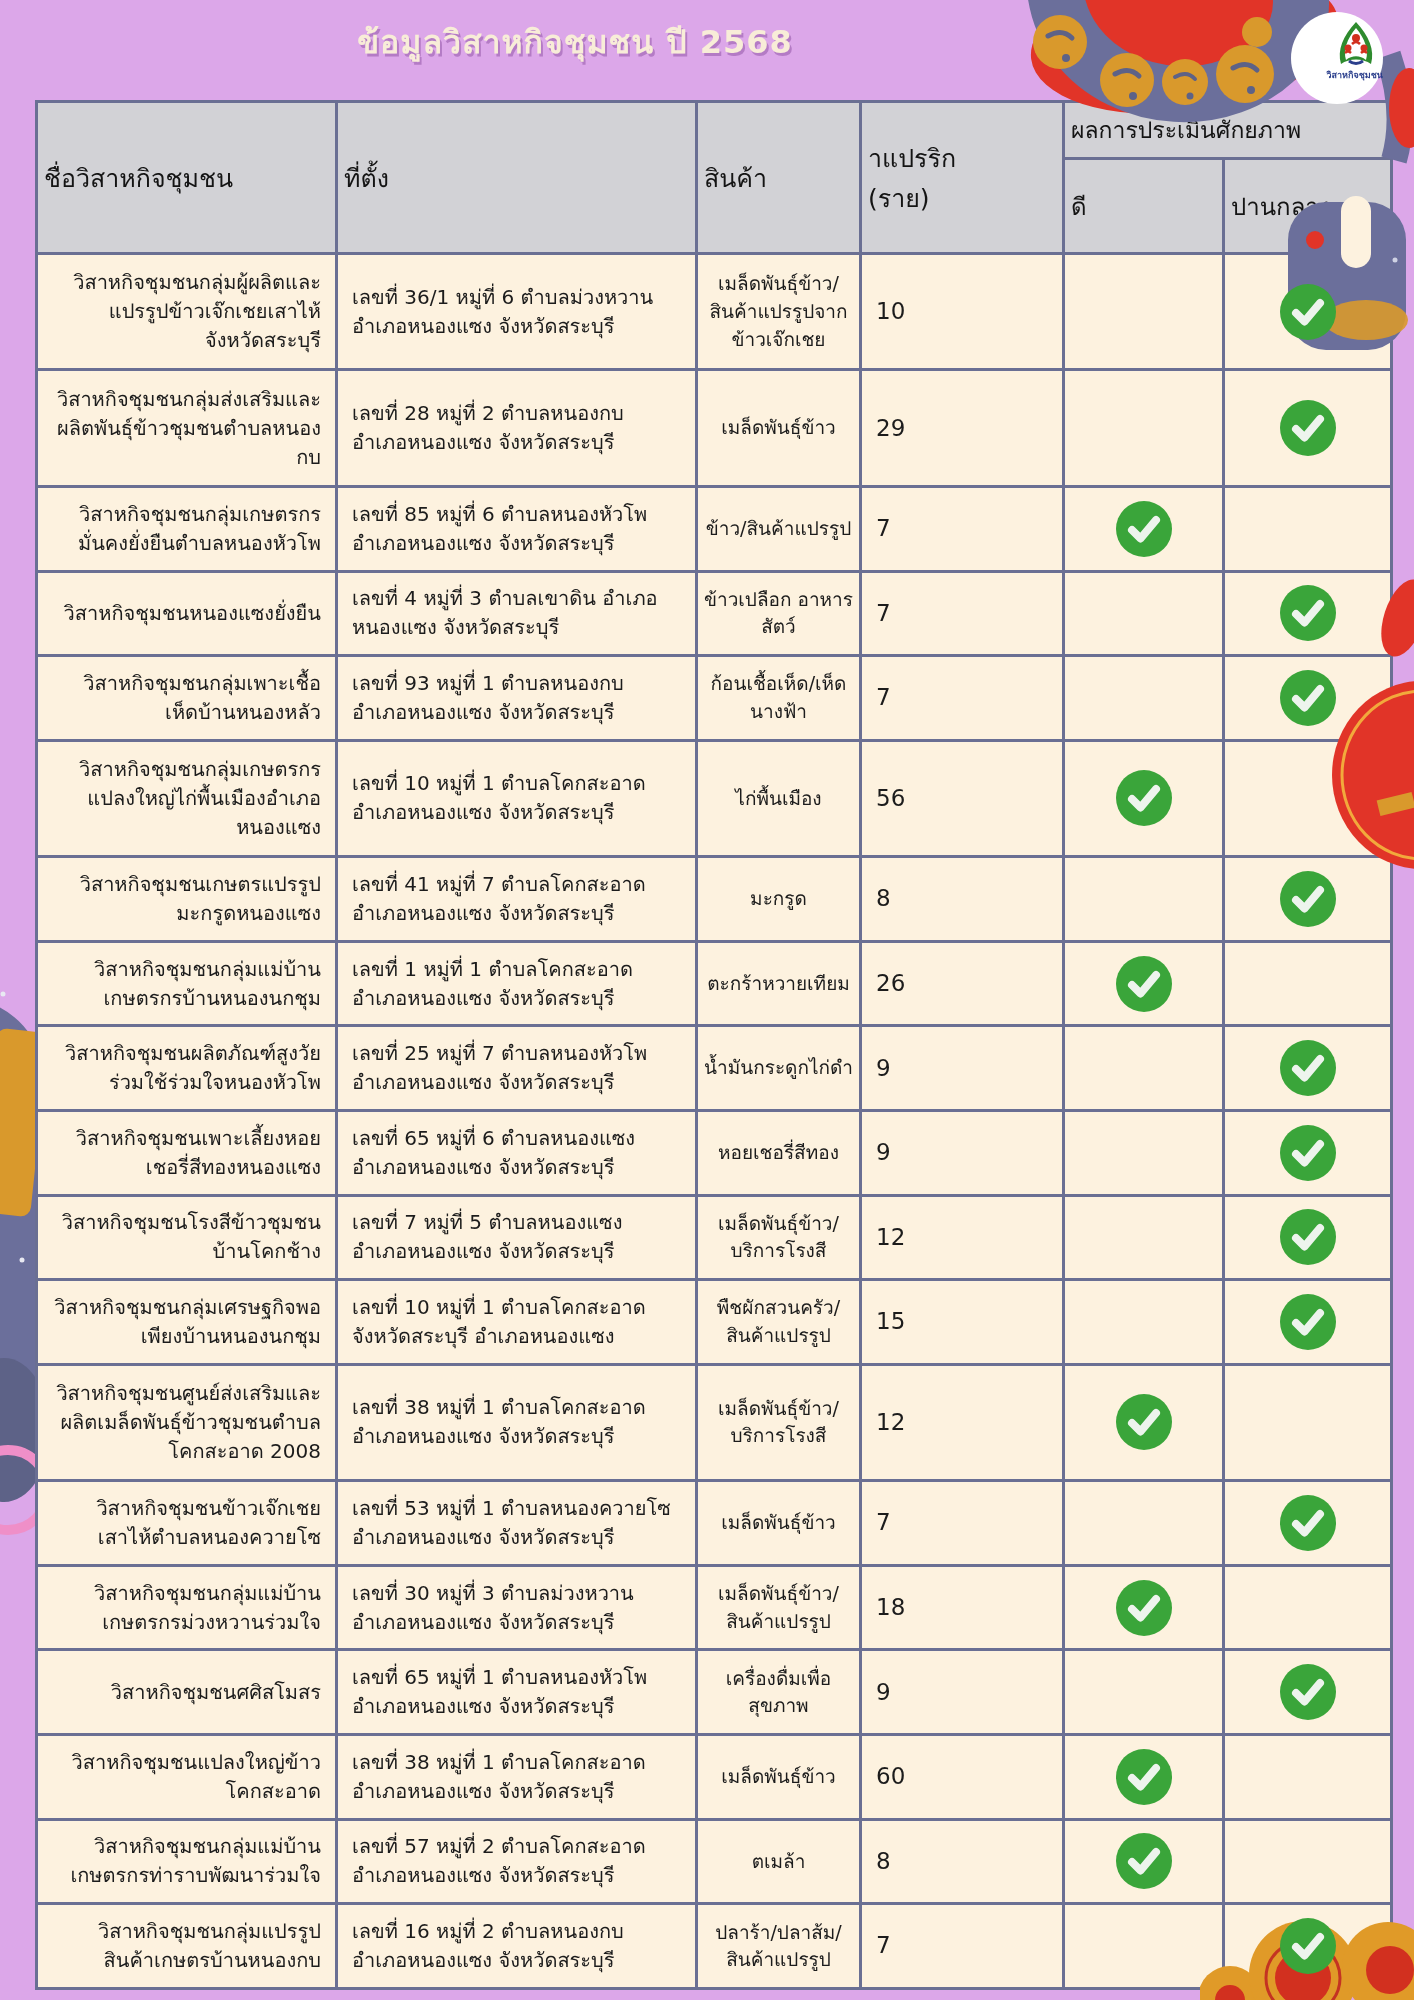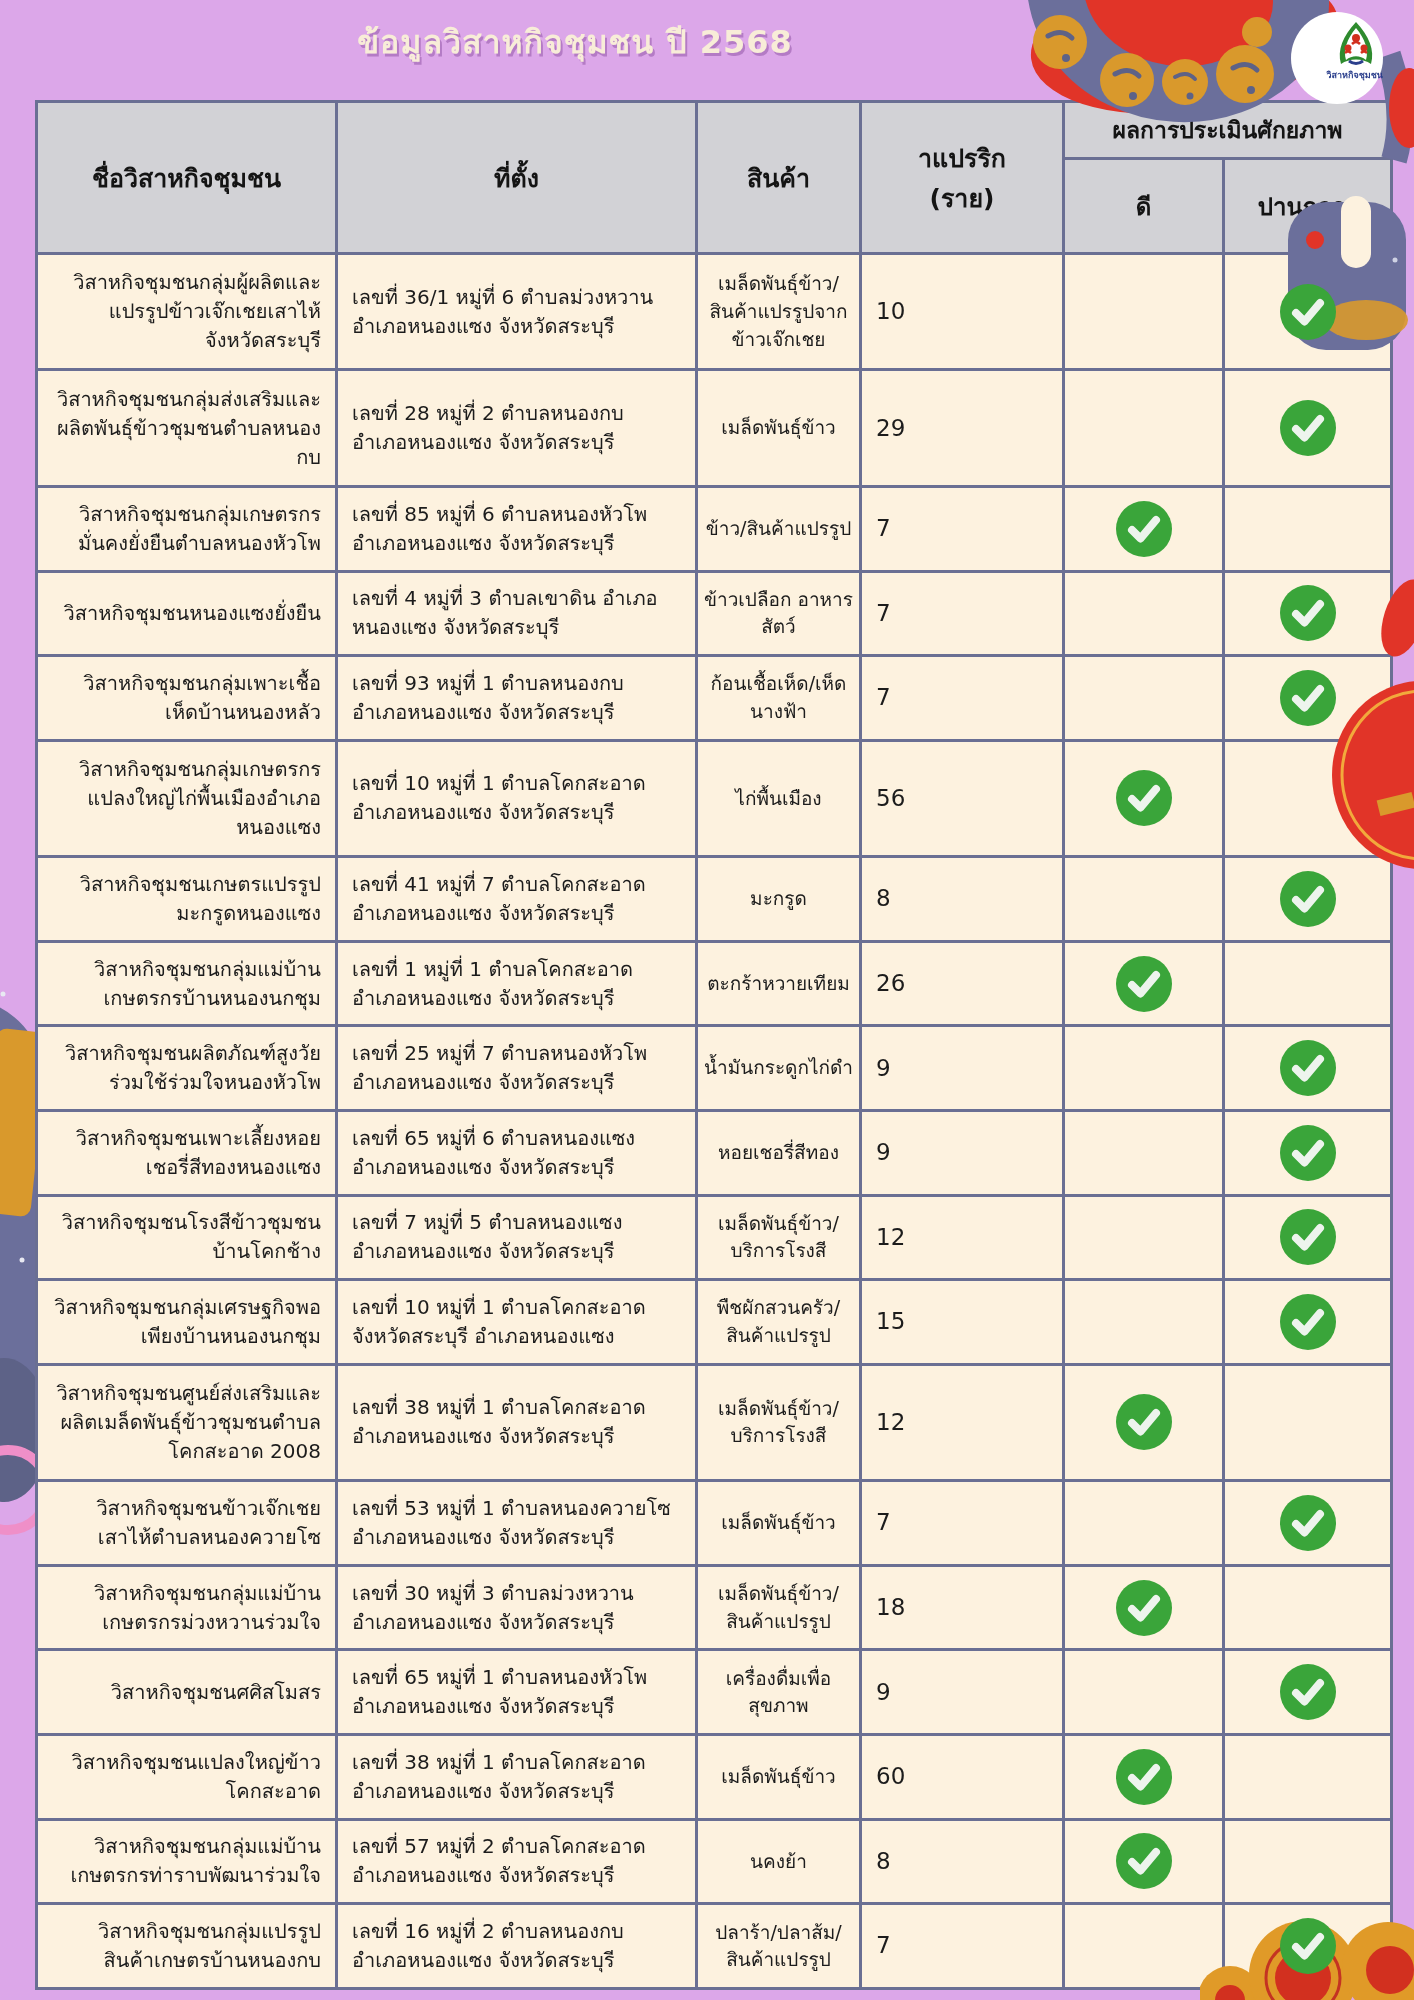--- a/index.html
+++ b/index.html
@@ -20,21 +20,21 @@
   table{
     border-collapse:collapse;table-layout:fixed;width:1355px;height:1890px;
   }
   th,td{
     border:3px solid var(--line,#6a6f93);
     vertical-align:middle;
     overflow:hidden;
   }
   th{
     background:var(--head,#d2d2d6);color:#141414;
-    font-weight:bold;font-size:25px;text-align:center;padding:4px 6px;
+    font-weight:normal;font-size:25px;text-align:left;padding:4px 6px;
   }
   th.assess{font-size:23px;height:46px;}
   tr.subhead th{font-size:24px;height:84px;}
   td{
     background:var(--cell,#fdf2df);color:#1c1c1c;font-size:20px;
     padding:8px 14px;word-break:break-word;overflow-wrap:anywhere;line-height:1.45;
   }
   td.c-name{text-align:right;}
   td.c-loc{text-align:left;}
   td.c-prod{text-align:center;padding:6px 0;font-size:19px;}
@@ -296,21 +296,21 @@
     <td class="c-mark"><span class="check">
     <svg viewBox="0 0 56 56">
                 <path d="M16 29 l8.5 8.5 L40 19" fill="none" stroke="#edf4ed" stroke-width="8" stroke-linecap="round" stroke-linejoin="round"></path>
               </svg>
   </span></td>
     <td class="c-mark"></td>
   </tr>
         <tr>
     <td class="c-name">วิสาหกิจชุมชนกลุ่มแม่บ้านเกษตรกรท่าราบพัฒนาร่วมใจ</td>
     <td class="c-loc">เลขที่ 57 หมู่ที่ 2 ตำบลโคกสะอาด อำเภอหนองแซง จังหวัดสระบุรี</td>
-    <td class="c-prod">นคงย้า</td>
+    <td class="c-prod">ตเมล้า</td>
     <td class="c-num">8</td>
     <td class="c-mark"><span class="check">
     <svg viewBox="0 0 56 56">
                 <path d="M16 29 l8.5 8.5 L40 19" fill="none" stroke="#edf4ed" stroke-width="8" stroke-linecap="round" stroke-linejoin="round"></path>
               </svg>
   </span></td>
     <td class="c-mark"></td>
   </tr>
         <tr>
     <td class="c-name">วิสาหกิจชุมชนกลุ่มแปรรูปสินค้าเกษตรบ้านหนองกบ</td>

